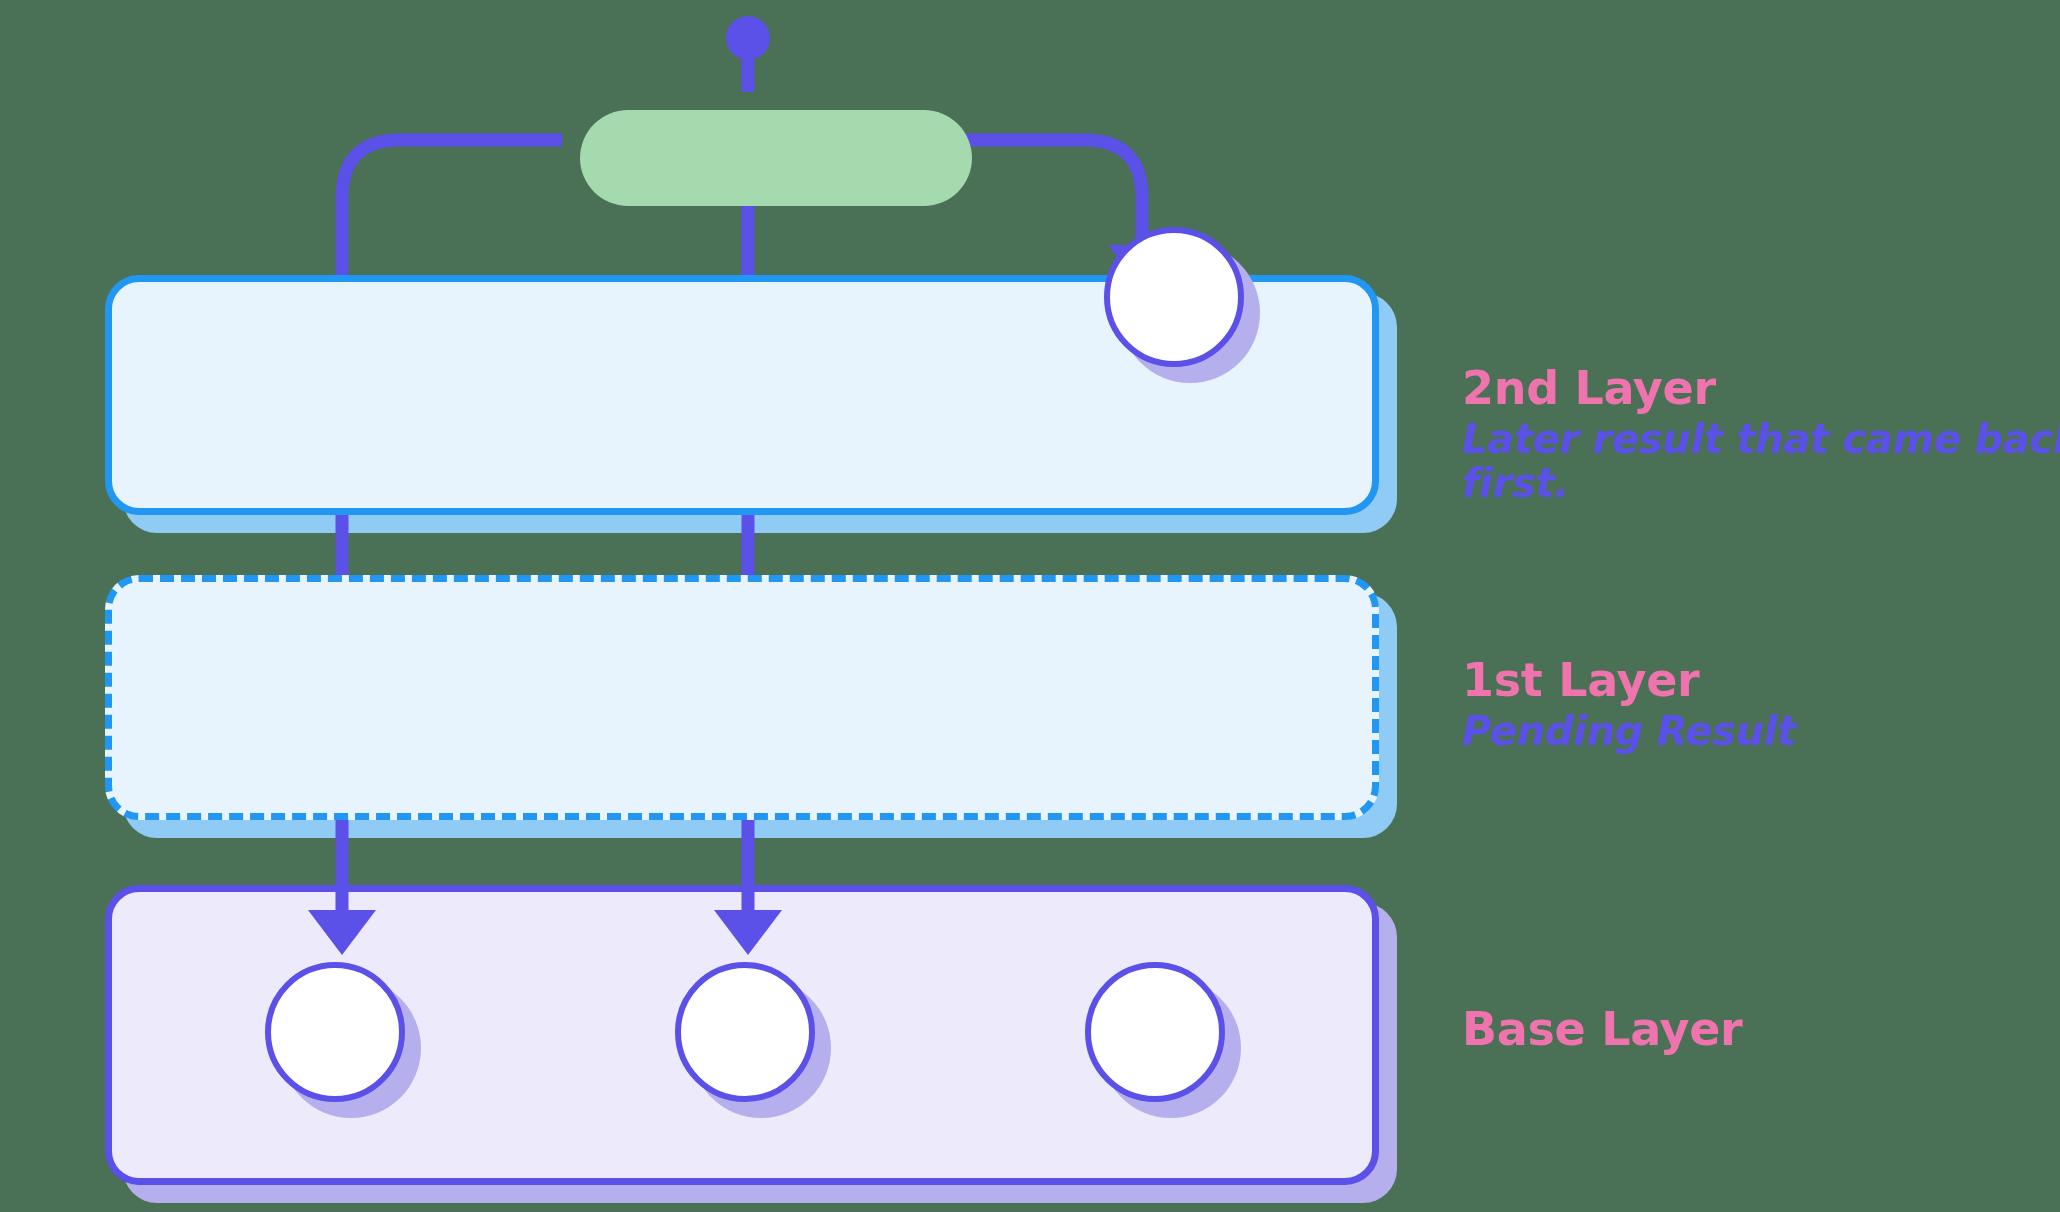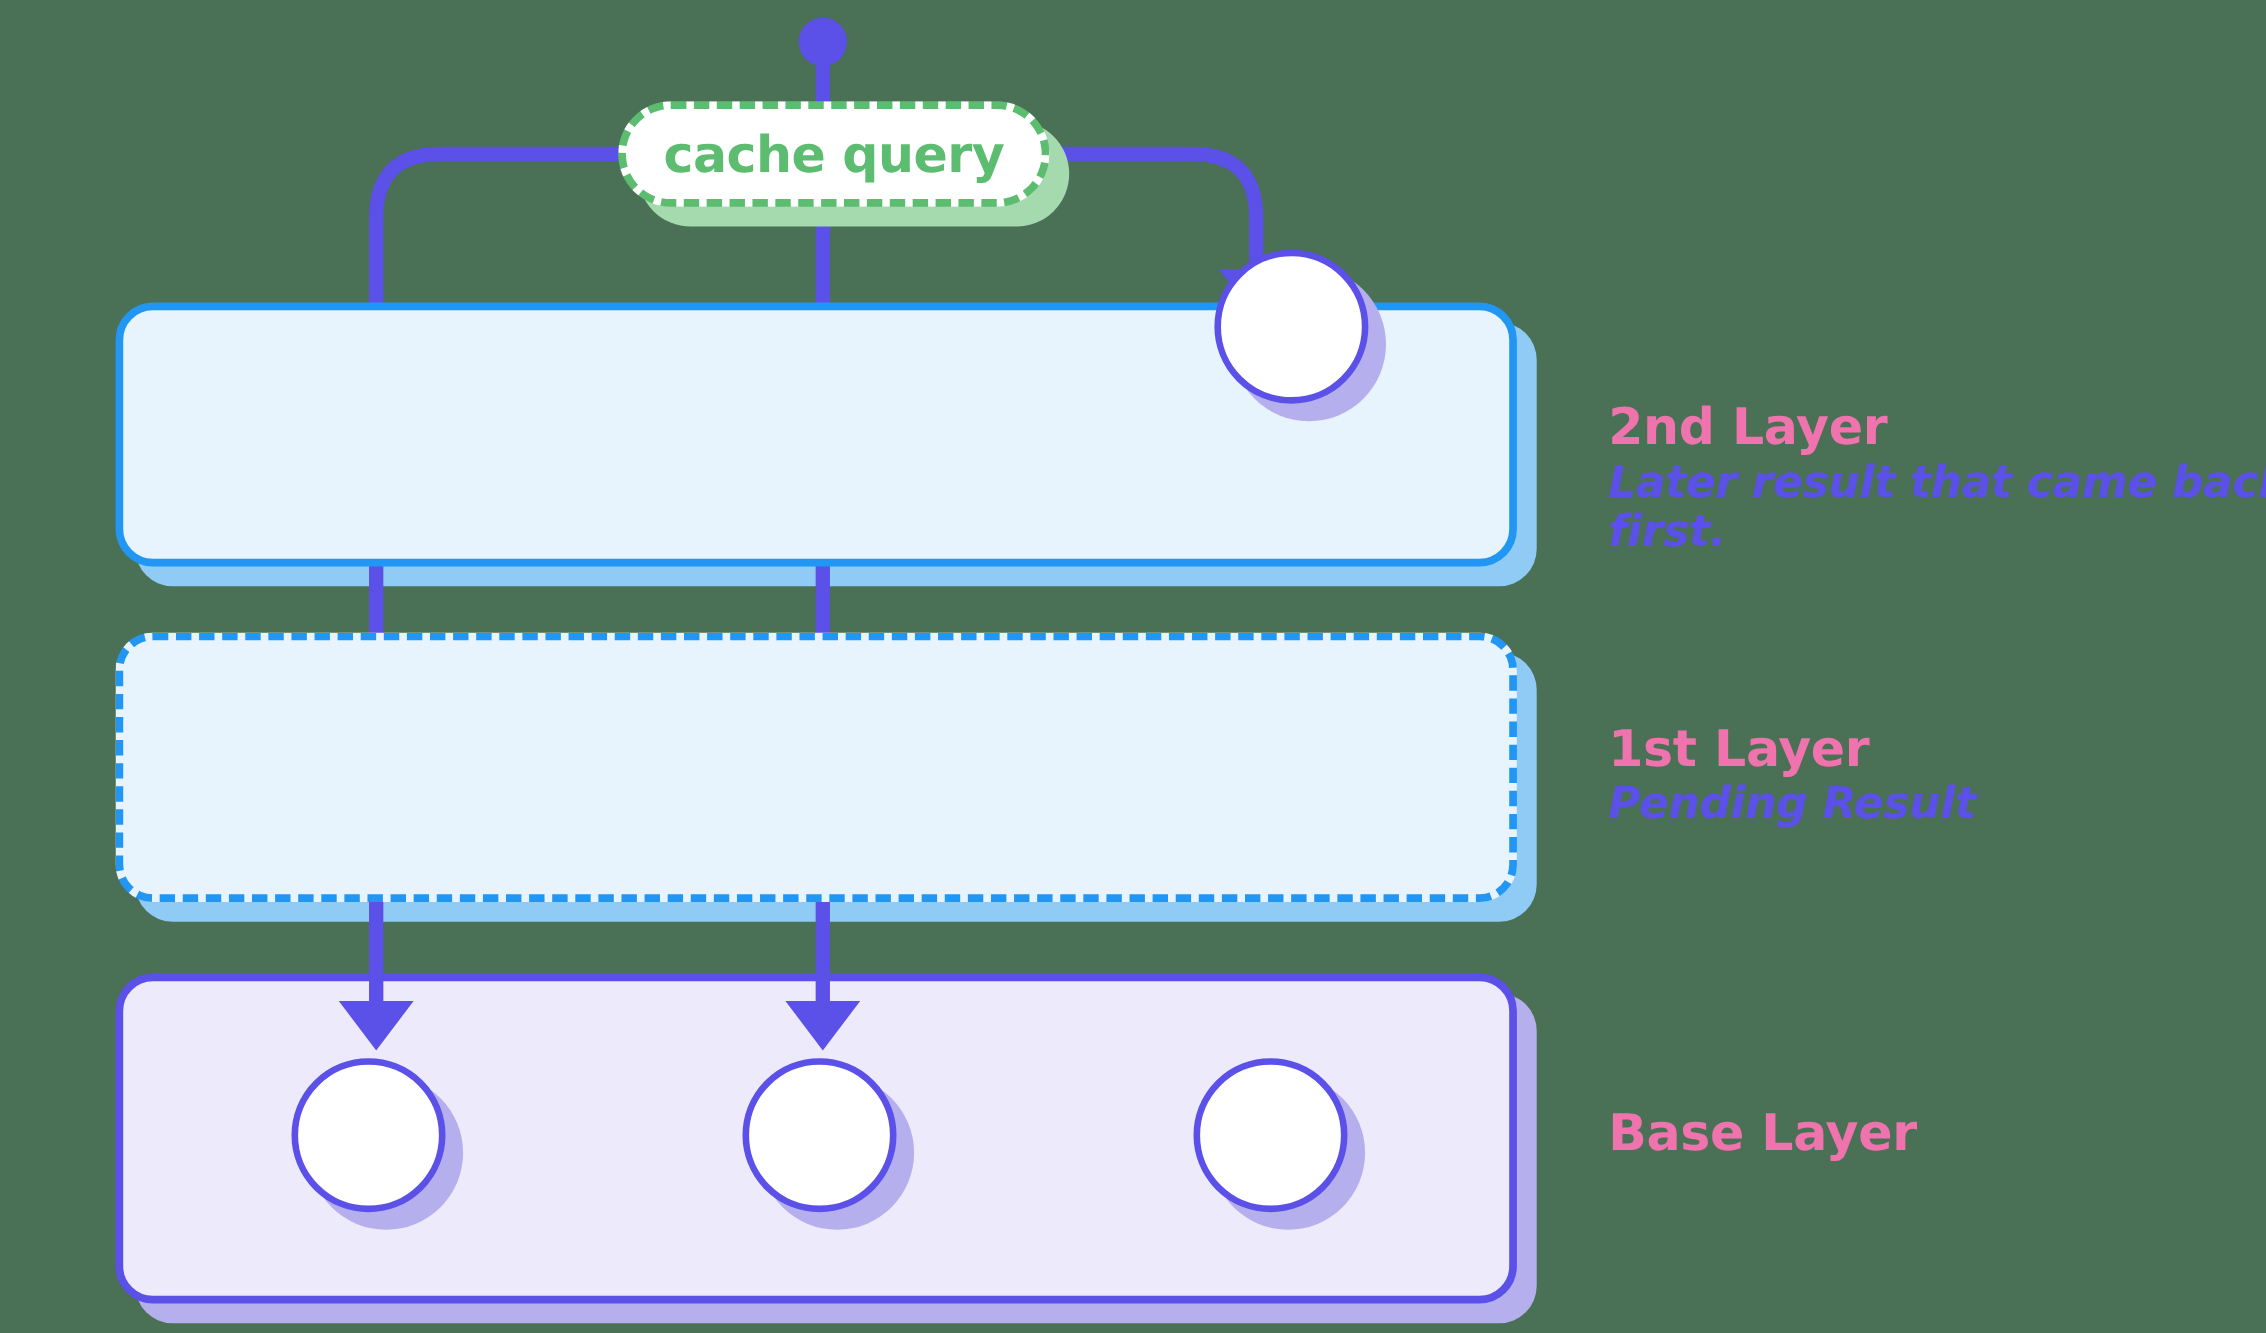--- a/index.html
+++ b/index.html
@@ -219,23 +219,20 @@
   <div class="node" style="left:1085px; top:962px;"></div>
 
   <svg id="wires-front" xmlns="http://www.w3.org/2000/svg" viewBox="0 0 2060 1212" style="position:absolute;left:0;top:0;width:2060px;height:1212px;z-index:30;pointer-events:none;">
     <path d="M 342 885 L 342 912" fill="none" stroke="#5b50e8" stroke-width="13"></path>
     <polygon points="308,910 376,910 342,955" fill="#5b50e8"></polygon>
     <path d="M 748 885 L 748 912" fill="none" stroke="#5b50e8" stroke-width="13"></path>
     <polygon points="714,910 782,910 748,955" fill="#5b50e8"></polygon>
   </svg>
 
   <div class="pill-shadow"></div>
-  <div class="pill">
-    <span class="pill-label">cache query</span>
-  </div>
 
   <div class="caption cap-second">
     <div class="caption-title">2nd Layer</div>
     <div class="caption-sub">Later result that came back first.</div>
   </div>
 
   <div class="caption cap-first">
     <div class="caption-title">1st Layer</div>
     <div class="caption-sub">Pending Result</div>
   </div>

